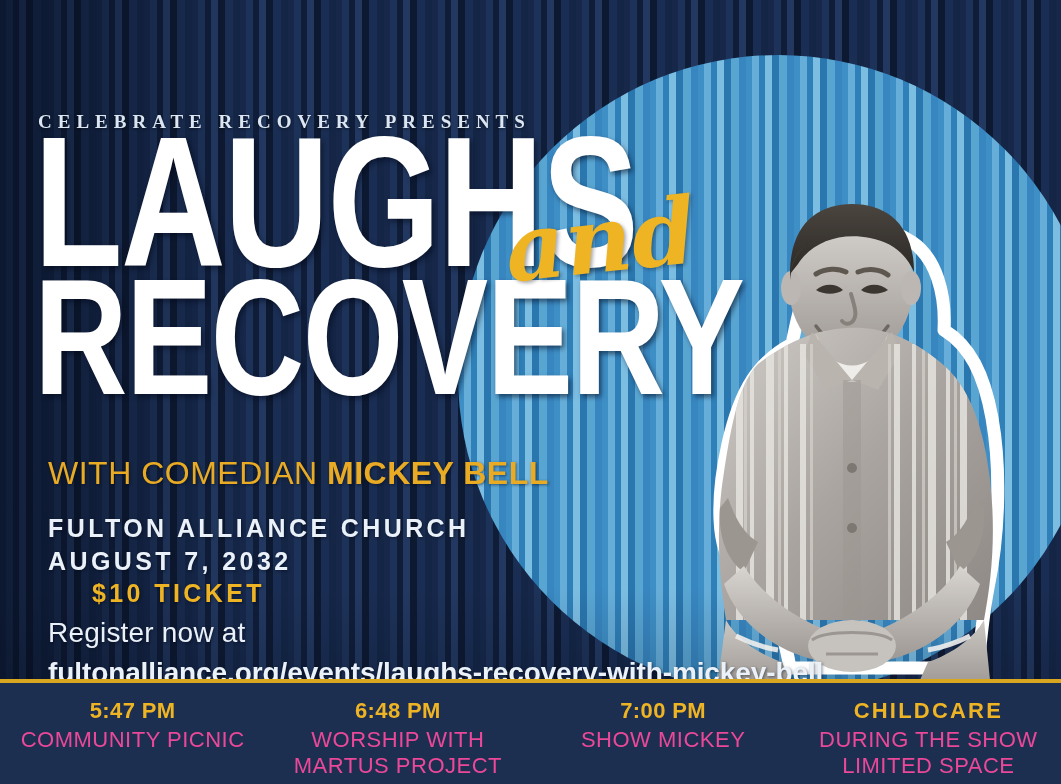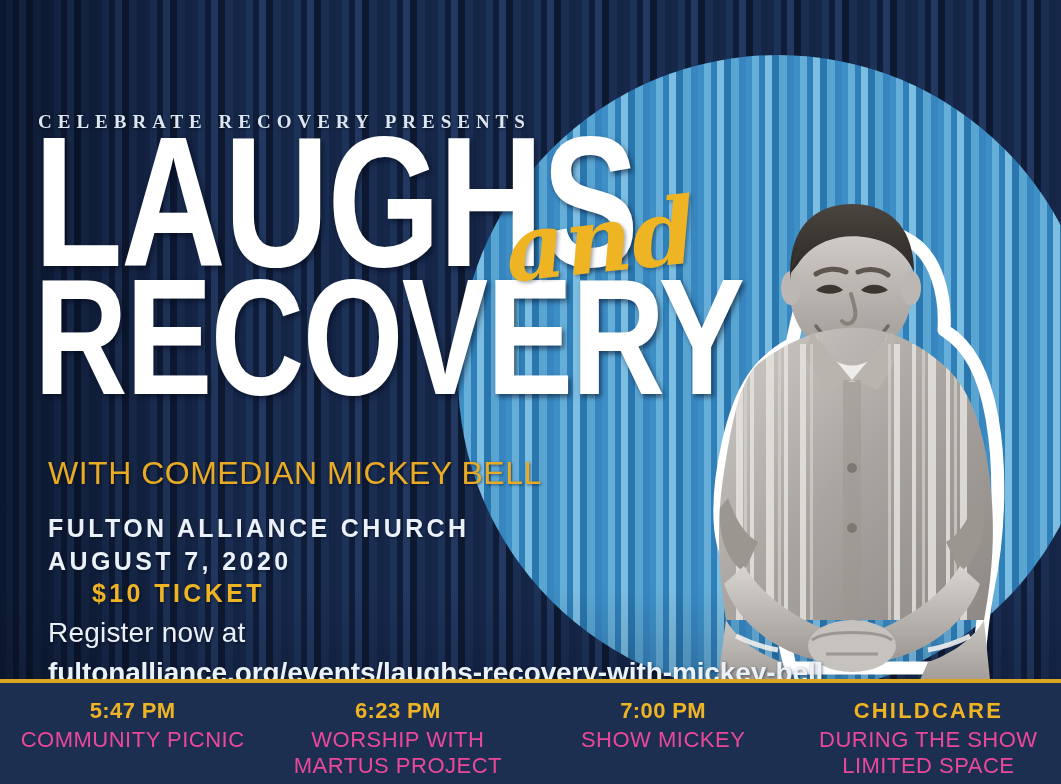--- a/index.html
+++ b/index.html
@@ -110,21 +110,21 @@
     transform:rotate(-6deg);
     text-shadow:2px 2px 4px rgba(3,10,26,.35);
   }
   .with-line{
     position:absolute; left:48px; top:455px;
     font-size:32px; letter-spacing:.5px;
     color:#e9ab23;
     white-space:nowrap;
     text-shadow:1px 1px 3px rgba(3,10,26,.5);
   }
-  .with-line b{ font-weight:400; }
+  .with-line b{ font-weight:700; }
 
   .details{ position:absolute; left:48px; top:512px; }
   .det-line{
     font-size:25px; font-weight:700;
     letter-spacing:3.4px;
     color:#eaf1f9;
     line-height:1.30;
     text-shadow:1px 1px 3px rgba(3,10,26,.5);
     white-space:nowrap;
   }
@@ -294,34 +294,34 @@
     <span class="row row2">RECOVERY</span>
   </div>
   <div class="script-and">and</div>
 
   <div class="with-line">
     <span>WITH COMEDIAN </span><b>MICKEY BELL</b>
   </div>
 
   <div class="details">
     <div class="det-line">FULTON ALLIANCE CHURCH</div>
-    <div class="det-line">AUGUST 7, 2020</div>
+    <div class="det-line">AUGUST 7, 2032</div>
     <div class="det-line det-price">$10 TICKET</div>
     <div class="reg-line">Register now at</div>
     <div class="reg-line reg-url">fultonalliance.org/events/laughs-recovery-with-mickey-bell</div>
   </div>
 
   <div class="rule"></div>
   <div class="footer">
     <div class="fcol">
       <div class="ftime">5:47 PM</div>
       <div class="fdesc">COMMUNITY PICNIC</div>
     </div>
     <div class="fcol">
-      <div class="ftime">6:23 PM</div>
+      <div class="ftime">6:48 PM</div>
       <div class="fdesc">WORSHIP WITH<br>MARTUS PROJECT</div>
     </div>
     <div class="fcol">
       <div class="ftime">7:00 PM</div>
       <div class="fdesc">SHOW MICKEY</div>
     </div>
     <div class="fcol childcare">
       <div class="ftime">CHILDCARE</div>
       <div class="fdesc">DURING THE SHOW<br>LIMITED SPACE</div>
     </div>

